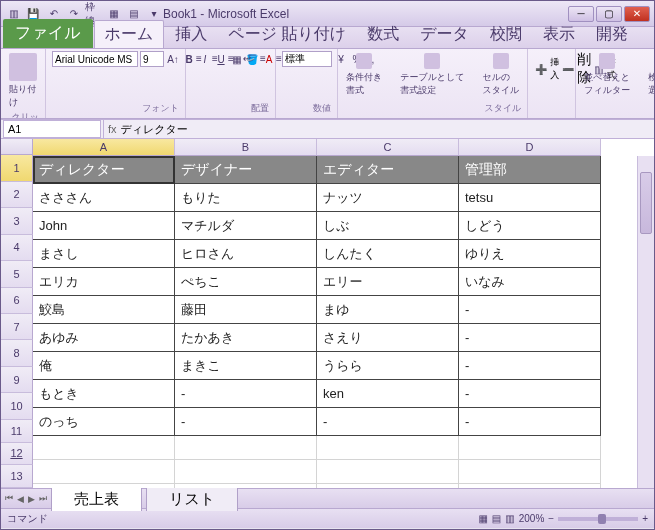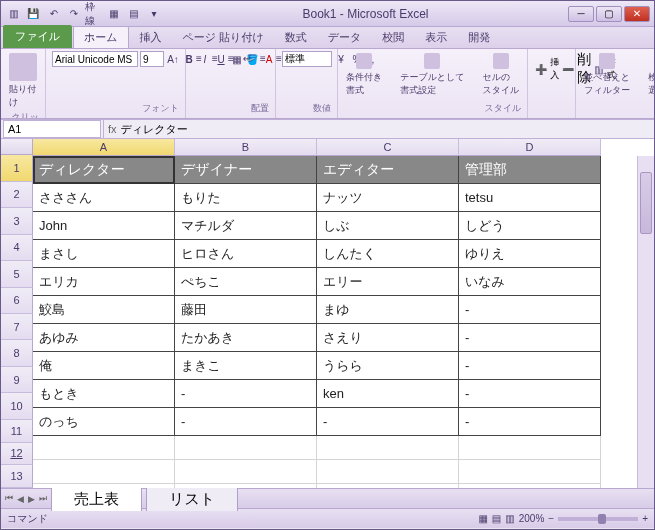--- a/index.html
+++ b/index.html
@@ -1,25 +1,25 @@
 <!DOCTYPE html>
 <html><head>
 <meta charset="utf-8">
 <style>
 *{box-sizing:border-box;margin:0;padding:0;font-family:"Meiryo UI","MS PGothic",sans-serif}
 body{background:#e8e4f0;width:655px;height:530px;overflow:hidden;border:1px solid #6a5a8a;font-size:11px}
 .titlebar{height:26px;background:linear-gradient(#ede7f6,#d5cae8);display:flex;align-items:center;padding:0 4px;border-bottom:1px solid #b8a8d0}
 .titlebar .qat{display:flex;gap:2px;align-items:center}
 .qat-btn{width:18px;height:18px;display:flex;align-items:center;justify-content:center;font-size:10px;color:#4a3a6a}
-.titlebar .title{flex:1;text-align:center;color:#4a3a6a;font-size:12px}
+.titlebar .title{flex:1;color:#4a3a6a;font-size:12px}
 .winbtns{display:flex;gap:2px}
 .winbtn{width:26px;height:16px;background:linear-gradient(#ece5f4,#cfc0e4);border:1px solid #a090c0;border-radius:2px;display:flex;align-items:center;justify-content:center;font-size:10px}
 .winbtn.close{background:linear-gradient(#e06050,#c03020);color:#fff}
 .tabs{height:22px;background:linear-gradient(#e8e0f2,#dcd0ea);display:flex;align-items:flex-end;padding-left:2px;gap:1px;border-bottom:1px solid #b8a8d0}
-.tab{padding:3px 10px;font-size:11px;color:#4a3a6a;cursor:pointer}
+.tab{padding:3px 10px;font-size:16px;color:#4a3a6a;cursor:pointer}
 .tab.file{background:#5a9a4a;color:#fff;border-radius:2px 2px 0 0;padding:4px 12px}
 .tab.active{background:#f5f0fa;border:1px solid #b8a8d0;border-bottom:none;border-radius:2px 2px 0 0}
 .ribbon{height:70px;background:linear-gradient(#f5f0fa,#ece4f4);display:flex;border-bottom:1px solid #b8a8d0;overflow:hidden}
 .rgroup{border-right:1px solid #d0c4e0;padding:2px 6px;display:flex;flex-direction:column;justify-content:space-between;position:relative}
 .rgroup .glabel{font-size:9px;color:#7a6a9a;text-align:right;padding-bottom:1px}
 .rbtns{display:flex;gap:14px;flex:1;align-items:flex-start}
 .rbtn{display:flex;flex-direction:column;align-items:center;gap:2px;padding:2px;font-size:9px;color:#4a3a6a}
 .rbtn .ic{width:16px;height:16px;background:#d0c0e0;border-radius:2px}
 .rbtn.big .ic{width:28px;height:28px}
 .fontsel{display:flex;flex-direction:row;gap:2px}

